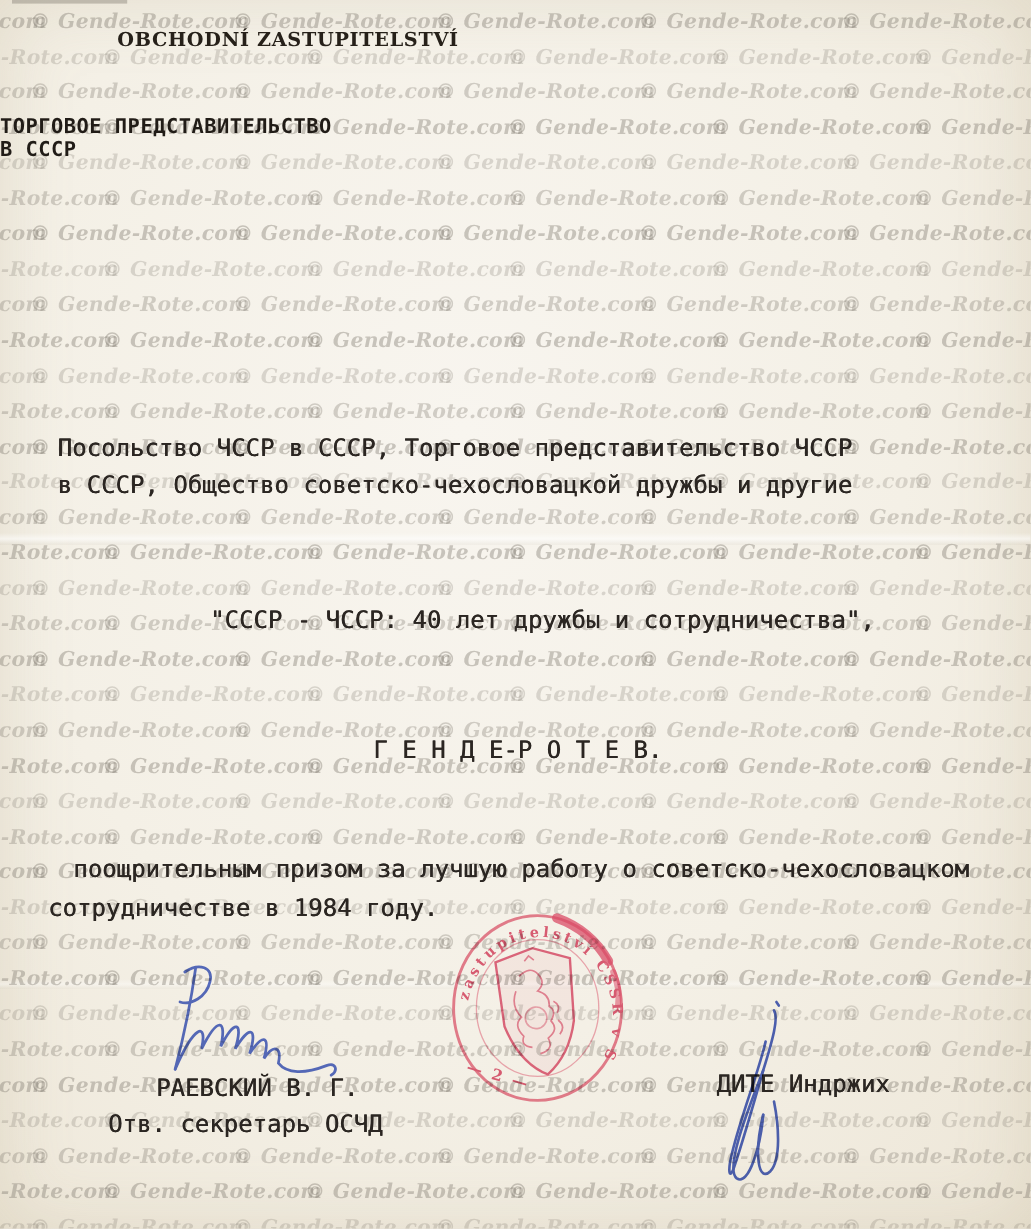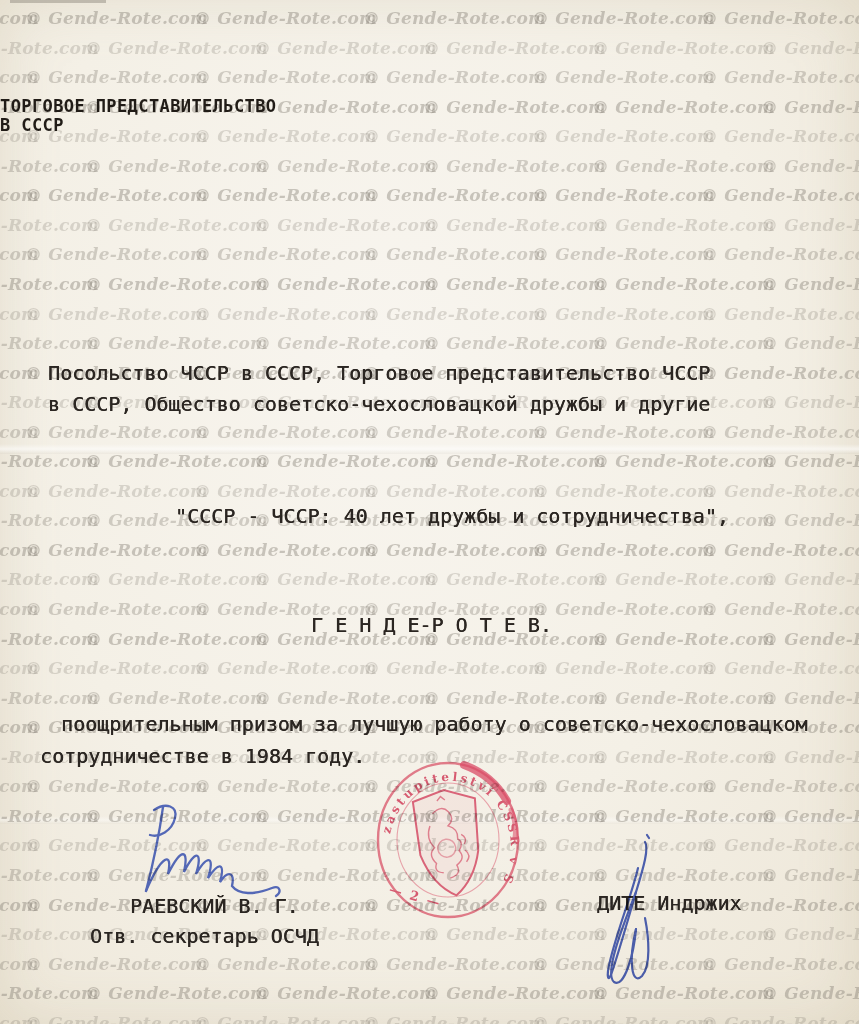--- a/index.html
+++ b/index.html
@@ -265,20 +265,21 @@
       <span class="wm wm-o1" style="left: 363px; top: 1012.7px;">© Gende-Rote.com</span>
       <span class="wm wm-o1" style="left: 532px; top: 1012.7px;">© Gende-Rote.com</span>
       <span class="wm wm-o1" style="left: 701px; top: 1012.7px;">© Gende-Rote.com</span>
     </div>
 
   <div class="edge-sliver"></div>
   <div class="crease crease-1"></div>
   <div class="crease crease-2"></div>
 
   <div class="abs lh">
+    <div class="lh-cz">OBCHODNÍ ZASTUPITELSTVÍ</div>
   </div>
   <div class="lh-ru">
     <div>ТОРГОВОЕ ПРЕДСТАВИТЕЛЬСТВО</div>
     <div>В СССР</div>
   </div>
 
 
   <div class="abs tw p1">
     <div class="l0">Посольство ЧССР в СССР, Торговое представительство ЧССР</div>
     <div>в СССР, Общество советско-чехословацкой дружбы и другие</div>

